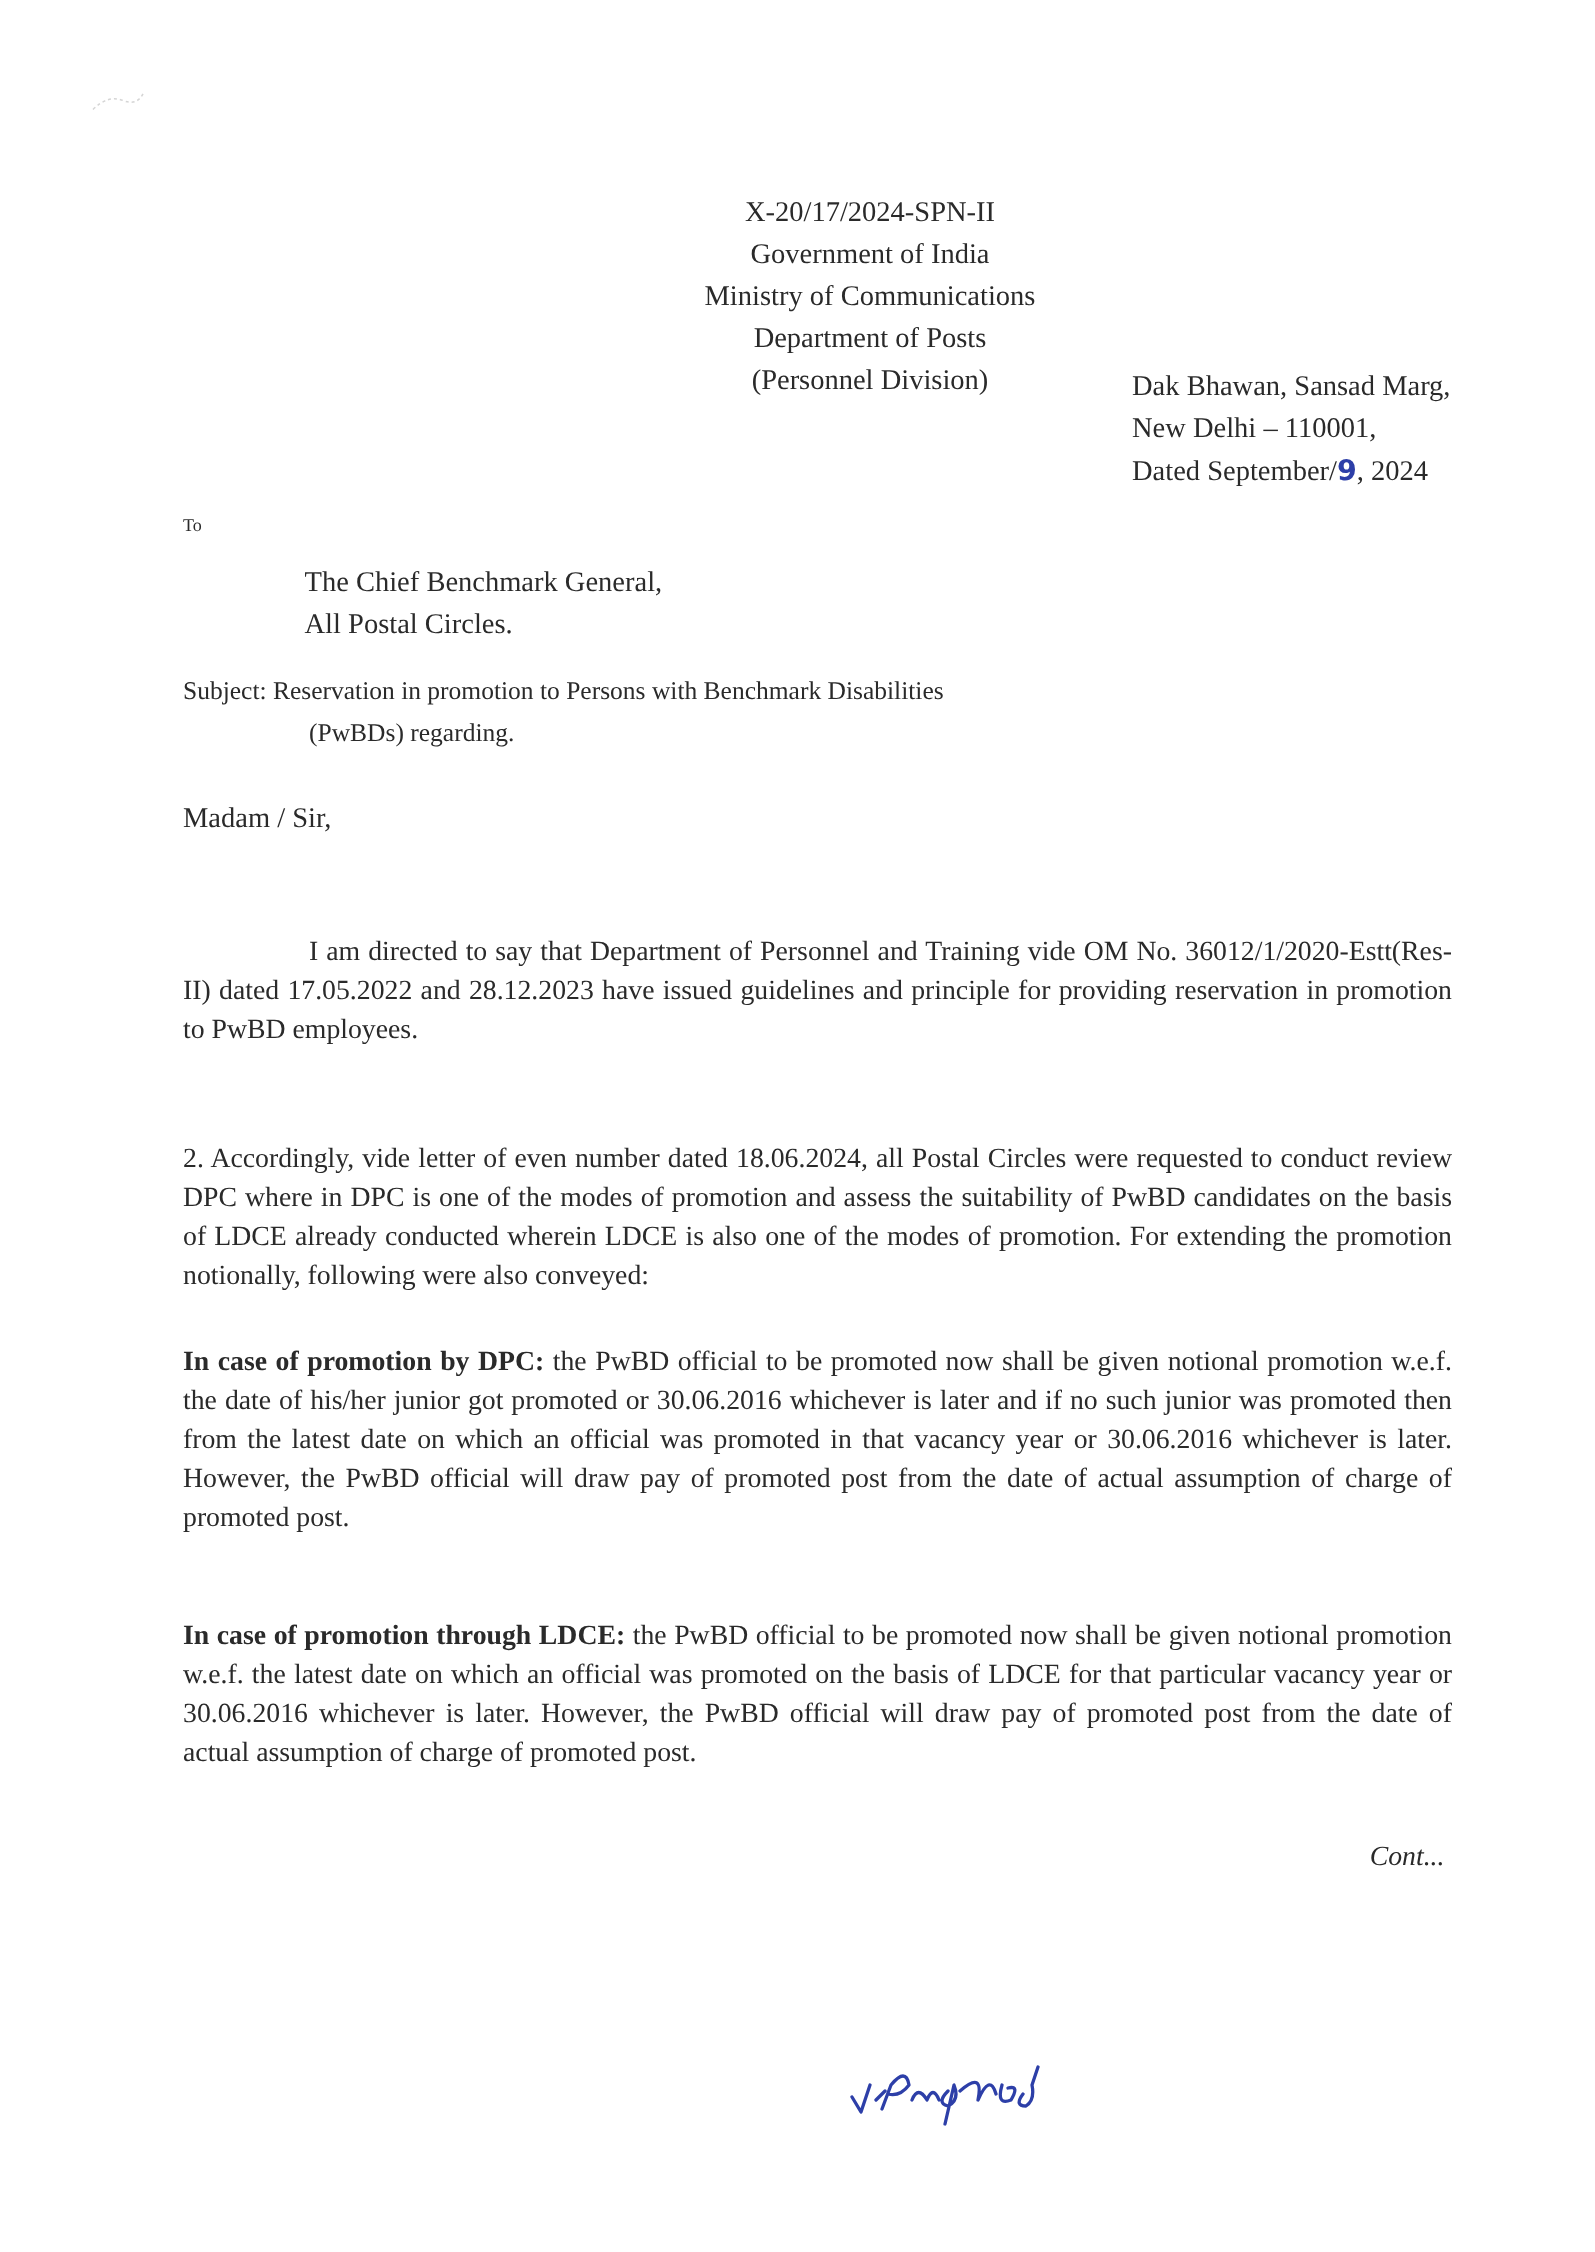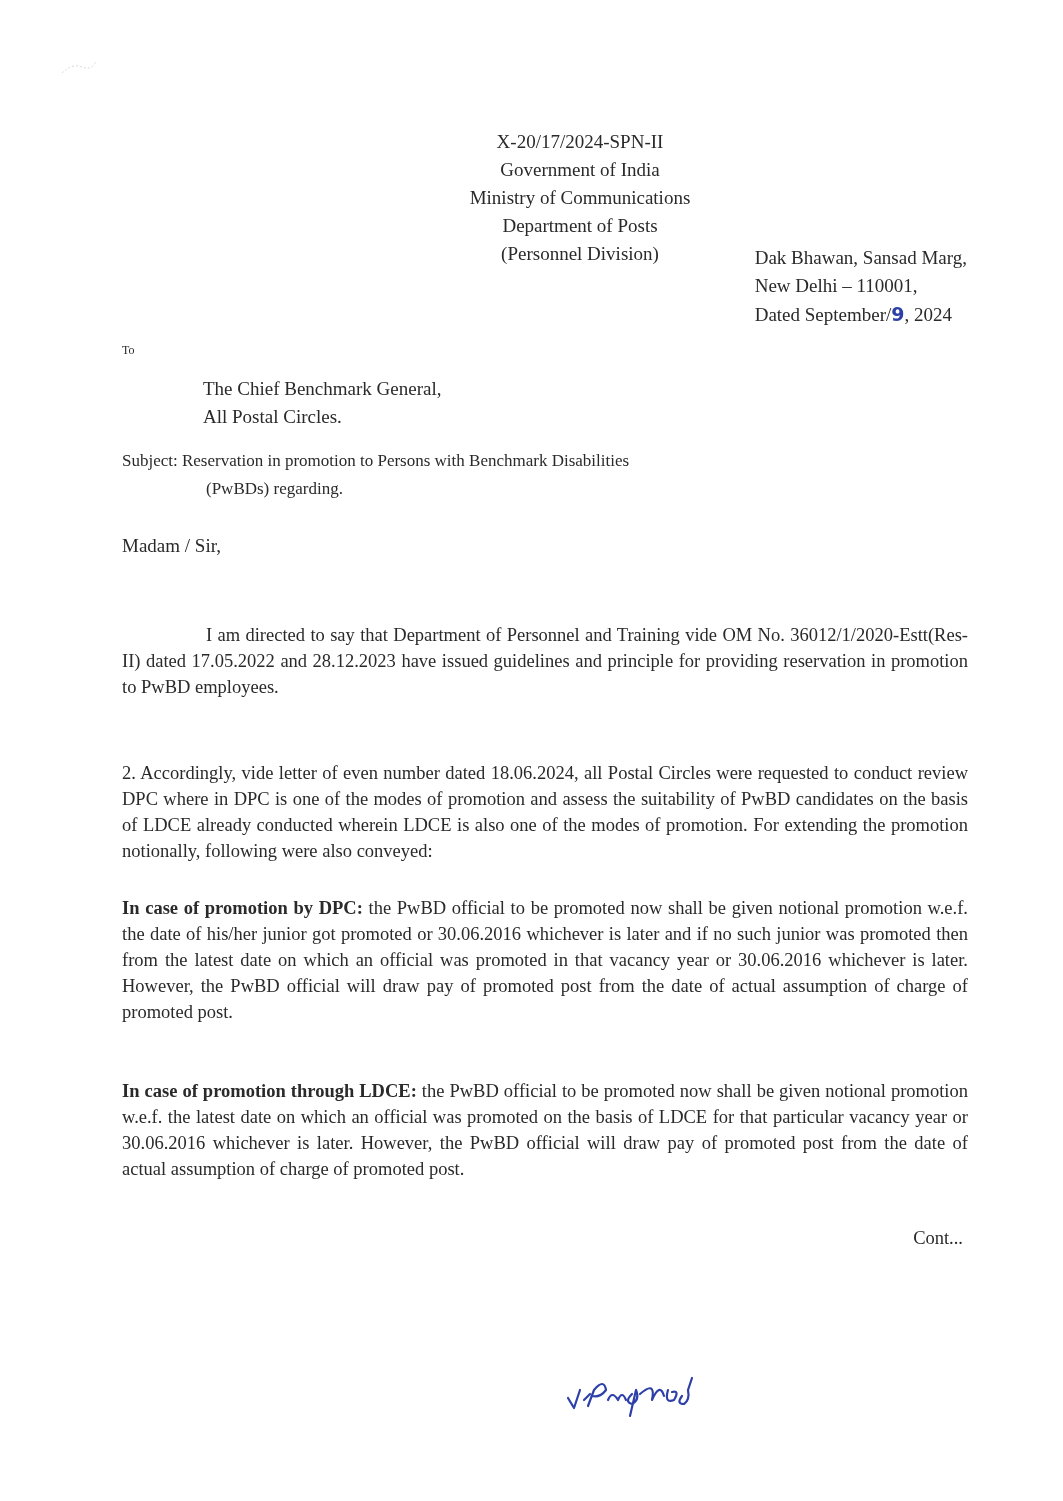--- a/index.html
+++ b/index.html
@@ -20,21 +20,21 @@
   .subject { position: absolute; left: 122px; top: 447px; width: 846px; font-size: 17px; line-height: 28px; }
   .subject .lbl { display: inline; }
   .subject .line2 { padding-left: 84px; }
   .salutation { position: absolute; left: 122px; top: 535px; font-size: 19px; }
   .para { position: absolute; left: 122px; width: 846px; font-size: 18.5px; line-height: 26px; text-align: justify; }
   .p1 { top: 574px; text-indent: 84px; margin-top: 48px; }
   .p2 { top: 760px; }
   .p3 { top: 895px; }
   .p4 { top: 1078px; }
   .para b { font-weight: bold; }
-  .cont { position: absolute; right: 100px; top: 1228px; font-size: 18.5px; }
+  .cont { position: absolute; right: 100px; top: 1228px; font-size: 18.5px; font-style: italic; }
   .signature { position: absolute; left: 560px; top: 1360px; width: 200px; height: 60px; }
 </style>
 </head>
 <body>
 
 <div class="page">
 
   <svg class="smudge" viewBox="0 0 40 22">
     <path d="M4 18 Q14 8 24 12 T38 6" stroke="#888" stroke-width="1" fill="none" stroke-dasharray="2 2"></path>
   </svg>

